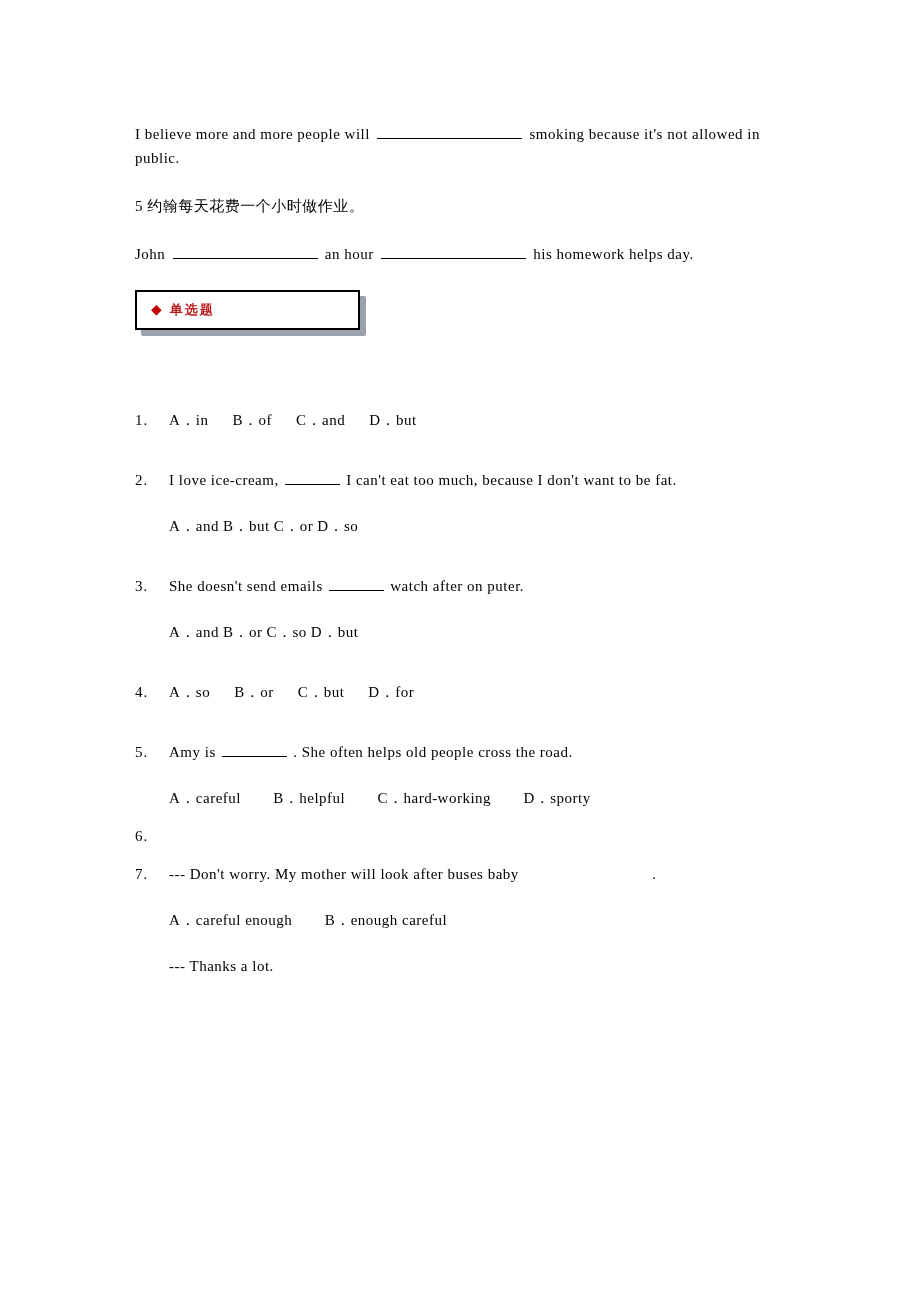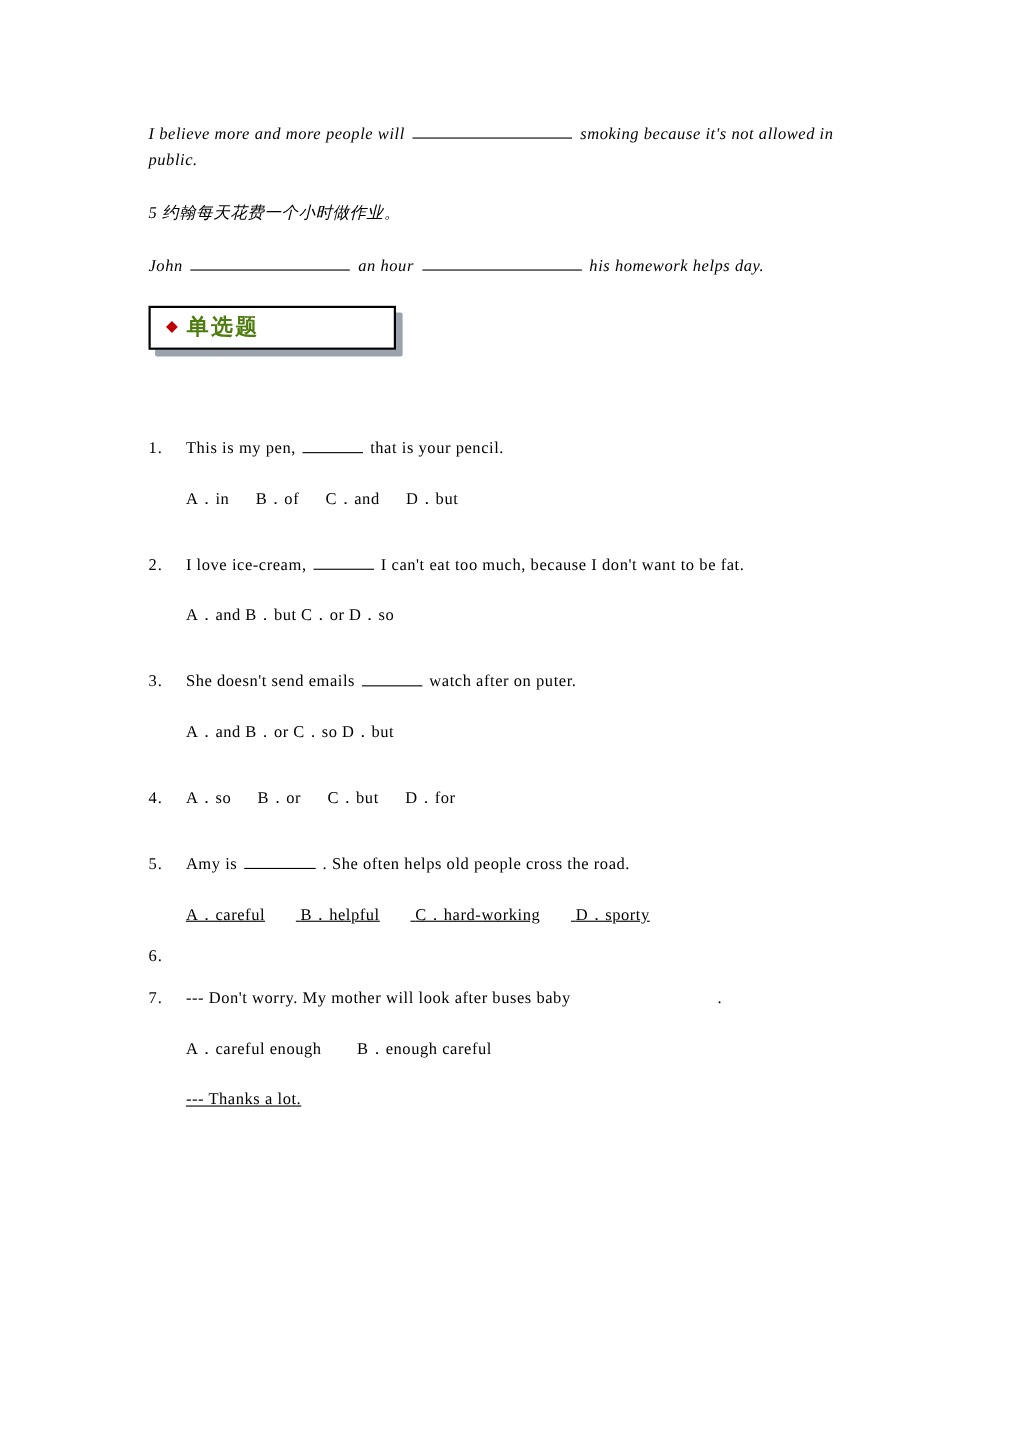--- a/index.html
+++ b/index.html
@@ -9,23 +9,22 @@
     width: 920px;
     font-family: "SimSun", "NSimSun", "宋体", serif;
   }
   .page {
     padding: 110px 135px 90px 135px;
     color: #000;
     font-size: 15px;
     line-height: 1.6;
   }
   .para {
-    margin: 0 0 24px 0;
+    margin: 12px 0 24px 0;
     letter-spacing: 0.5px;
-    font-style: italic;
   }
   .blank-long {
     display: inline-block;
     border-bottom: 1px solid #000;
     width: 145px;
     height: 0.9em;
     vertical-align: baseline;
     margin: 0 3px;
   }
   .blank-med {
@@ -83,44 +82,44 @@
     background: #9aa2ad;
     z-index: 1;
     border-radius: 2px;
   }
   .section-tab .diamond {
     color: #c00000;
     font-size: 14px;
     margin-right: 8px;
   }
   .section-tab .label {
-    color: #4d7c0f;
+    color: #b91c1c;
     font-family: "SimHei", "Microsoft YaHei", sans-serif;
-    font-size: 20px;
+    font-size: 13px;
     font-weight: bold;
     letter-spacing: 2px;
   }
   .q-item {
     display: flex;
     align-items: flex-start;
     margin-bottom: 14px;
   }
   .q-num {
     width: 34px;
     flex: 0 0 34px;
     letter-spacing: 1px;
   }
   .q-body {
     flex: 1;
   }
   .q-text {
     margin-bottom: 22px;
     letter-spacing: 0.5px;
   }
-  .q-text:last-child { margin-bottom: 0; text-decoration: underline; }
+  .q-text:last-child { margin-bottom: 0; }
   .options {
     display: flex;
     gap: 24px;
     margin-bottom: 22px;
     margin-left: 0;
     letter-spacing: 0.5px;
   }
   .options.narrow { gap: 4px; }
   .options .opt {
     white-space: nowrap;
@@ -154,25 +153,20 @@
     <div class="shadow"></div>
     <div class="box">
       <span class="diamond">◆</span>
       <span class="label">单选题</span>
     </div>
   </div>
 
   <div class="q-item">
     <div class="q-num">1.</div>
     <div class="q-body">
-      <div class="q-text">
-        <span>This is my pen, </span>
-        <span class="blank-med"></span>
-        <span>that is your pencil.</span>
-      </div>
       <div class="options">
         <span class="opt">A．in</span>
         <span class="opt">B．of</span>
         <span class="opt">C．and</span>
         <span class="opt">D．but</span>
       </div>
     </div>
   </div>
 
   <div class="q-item">

